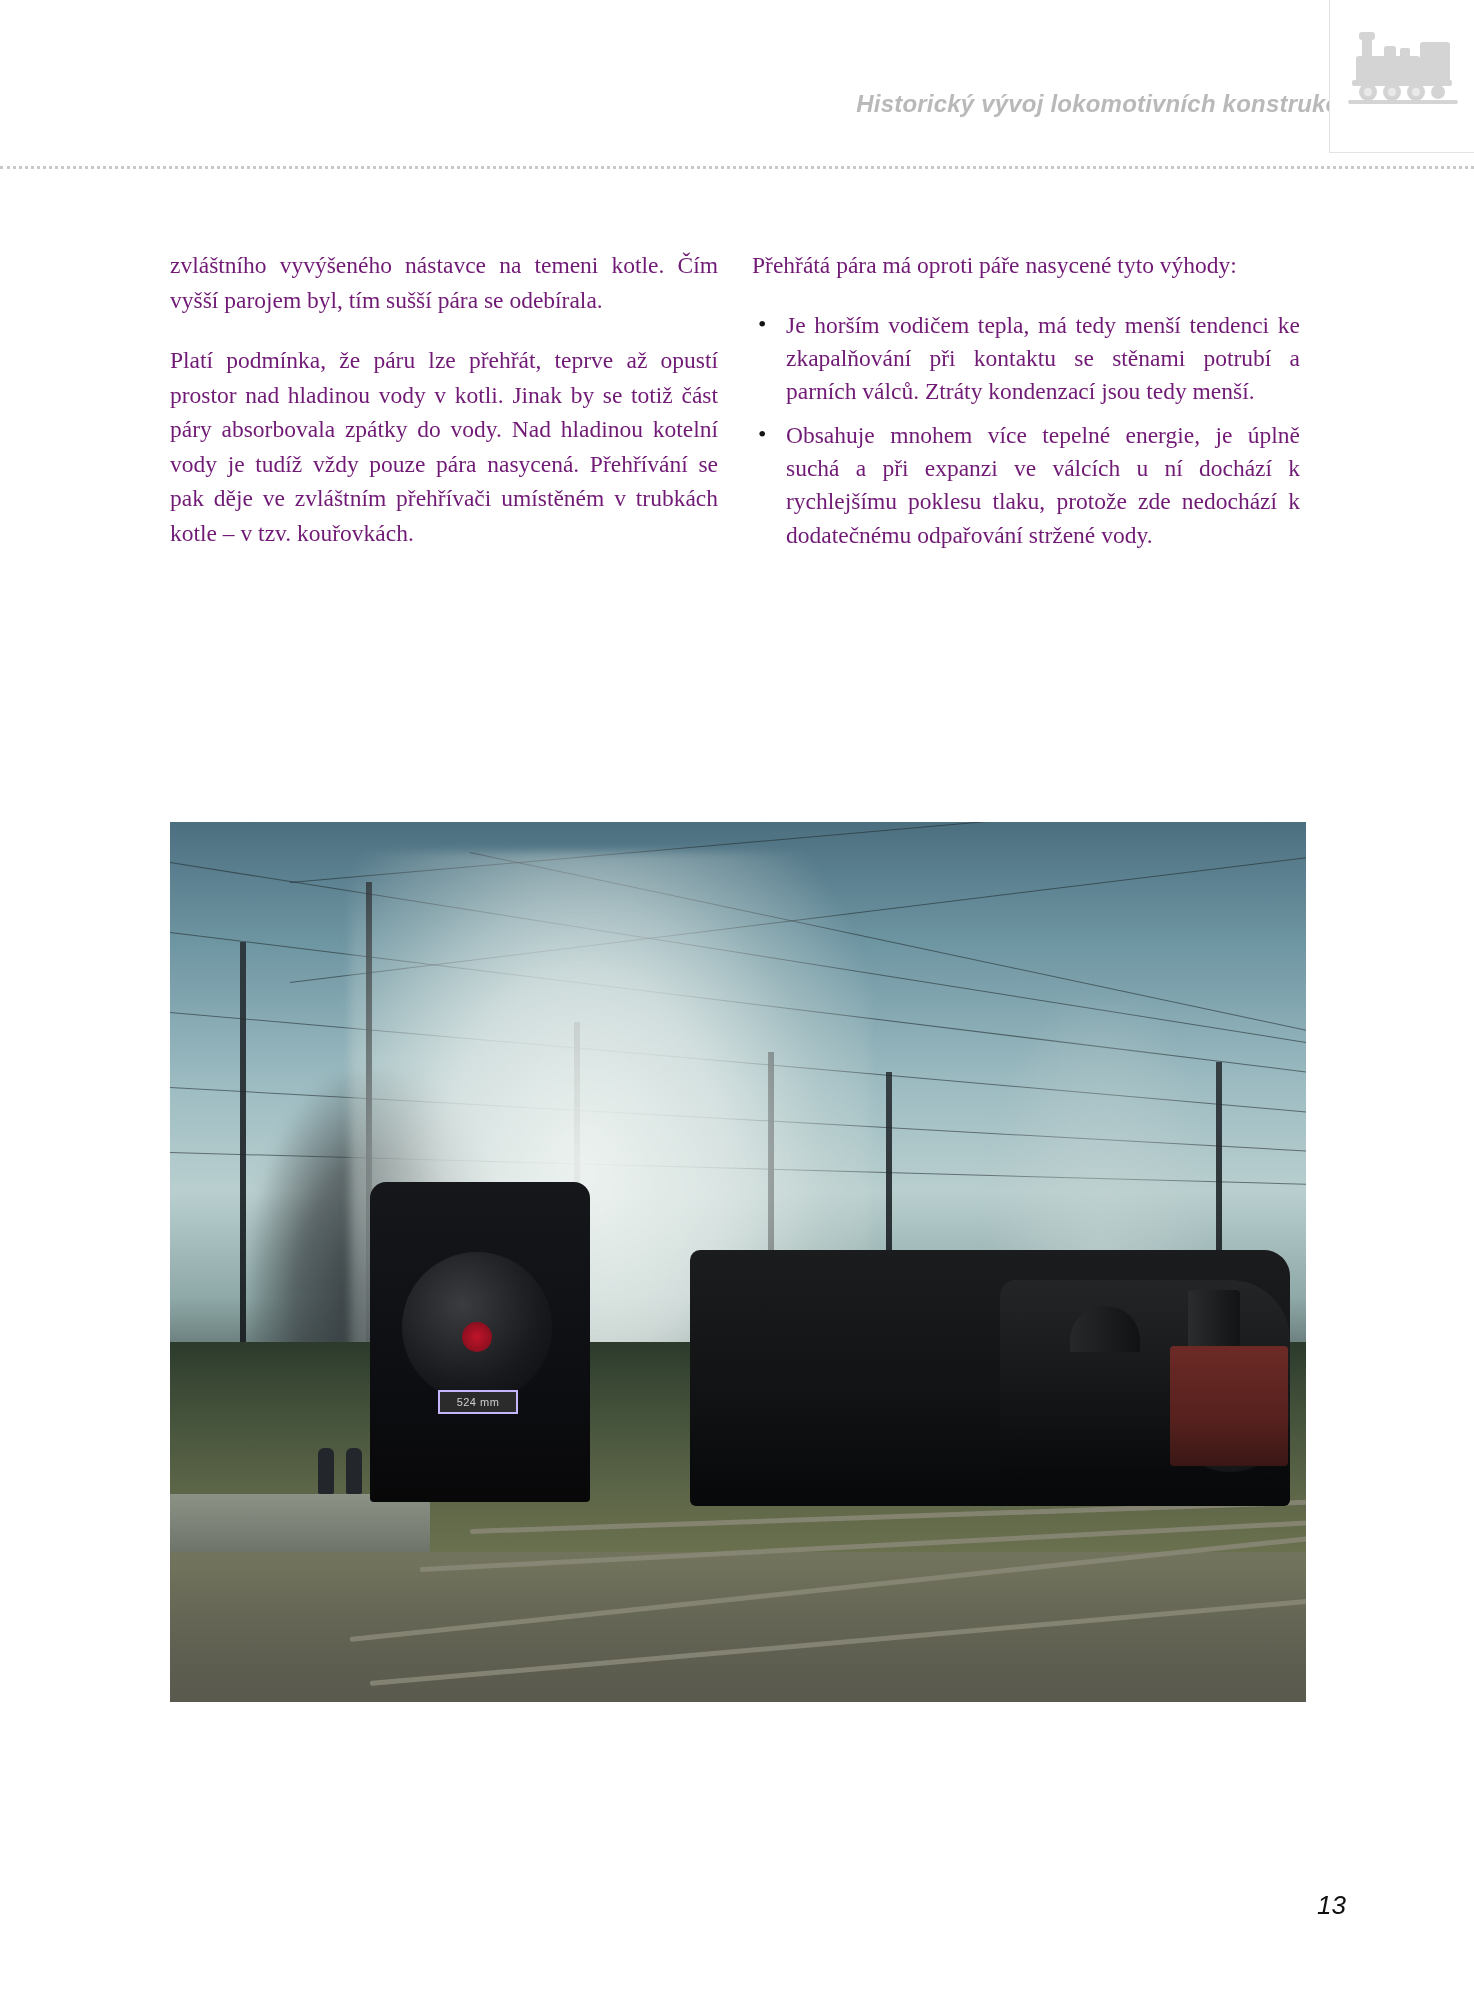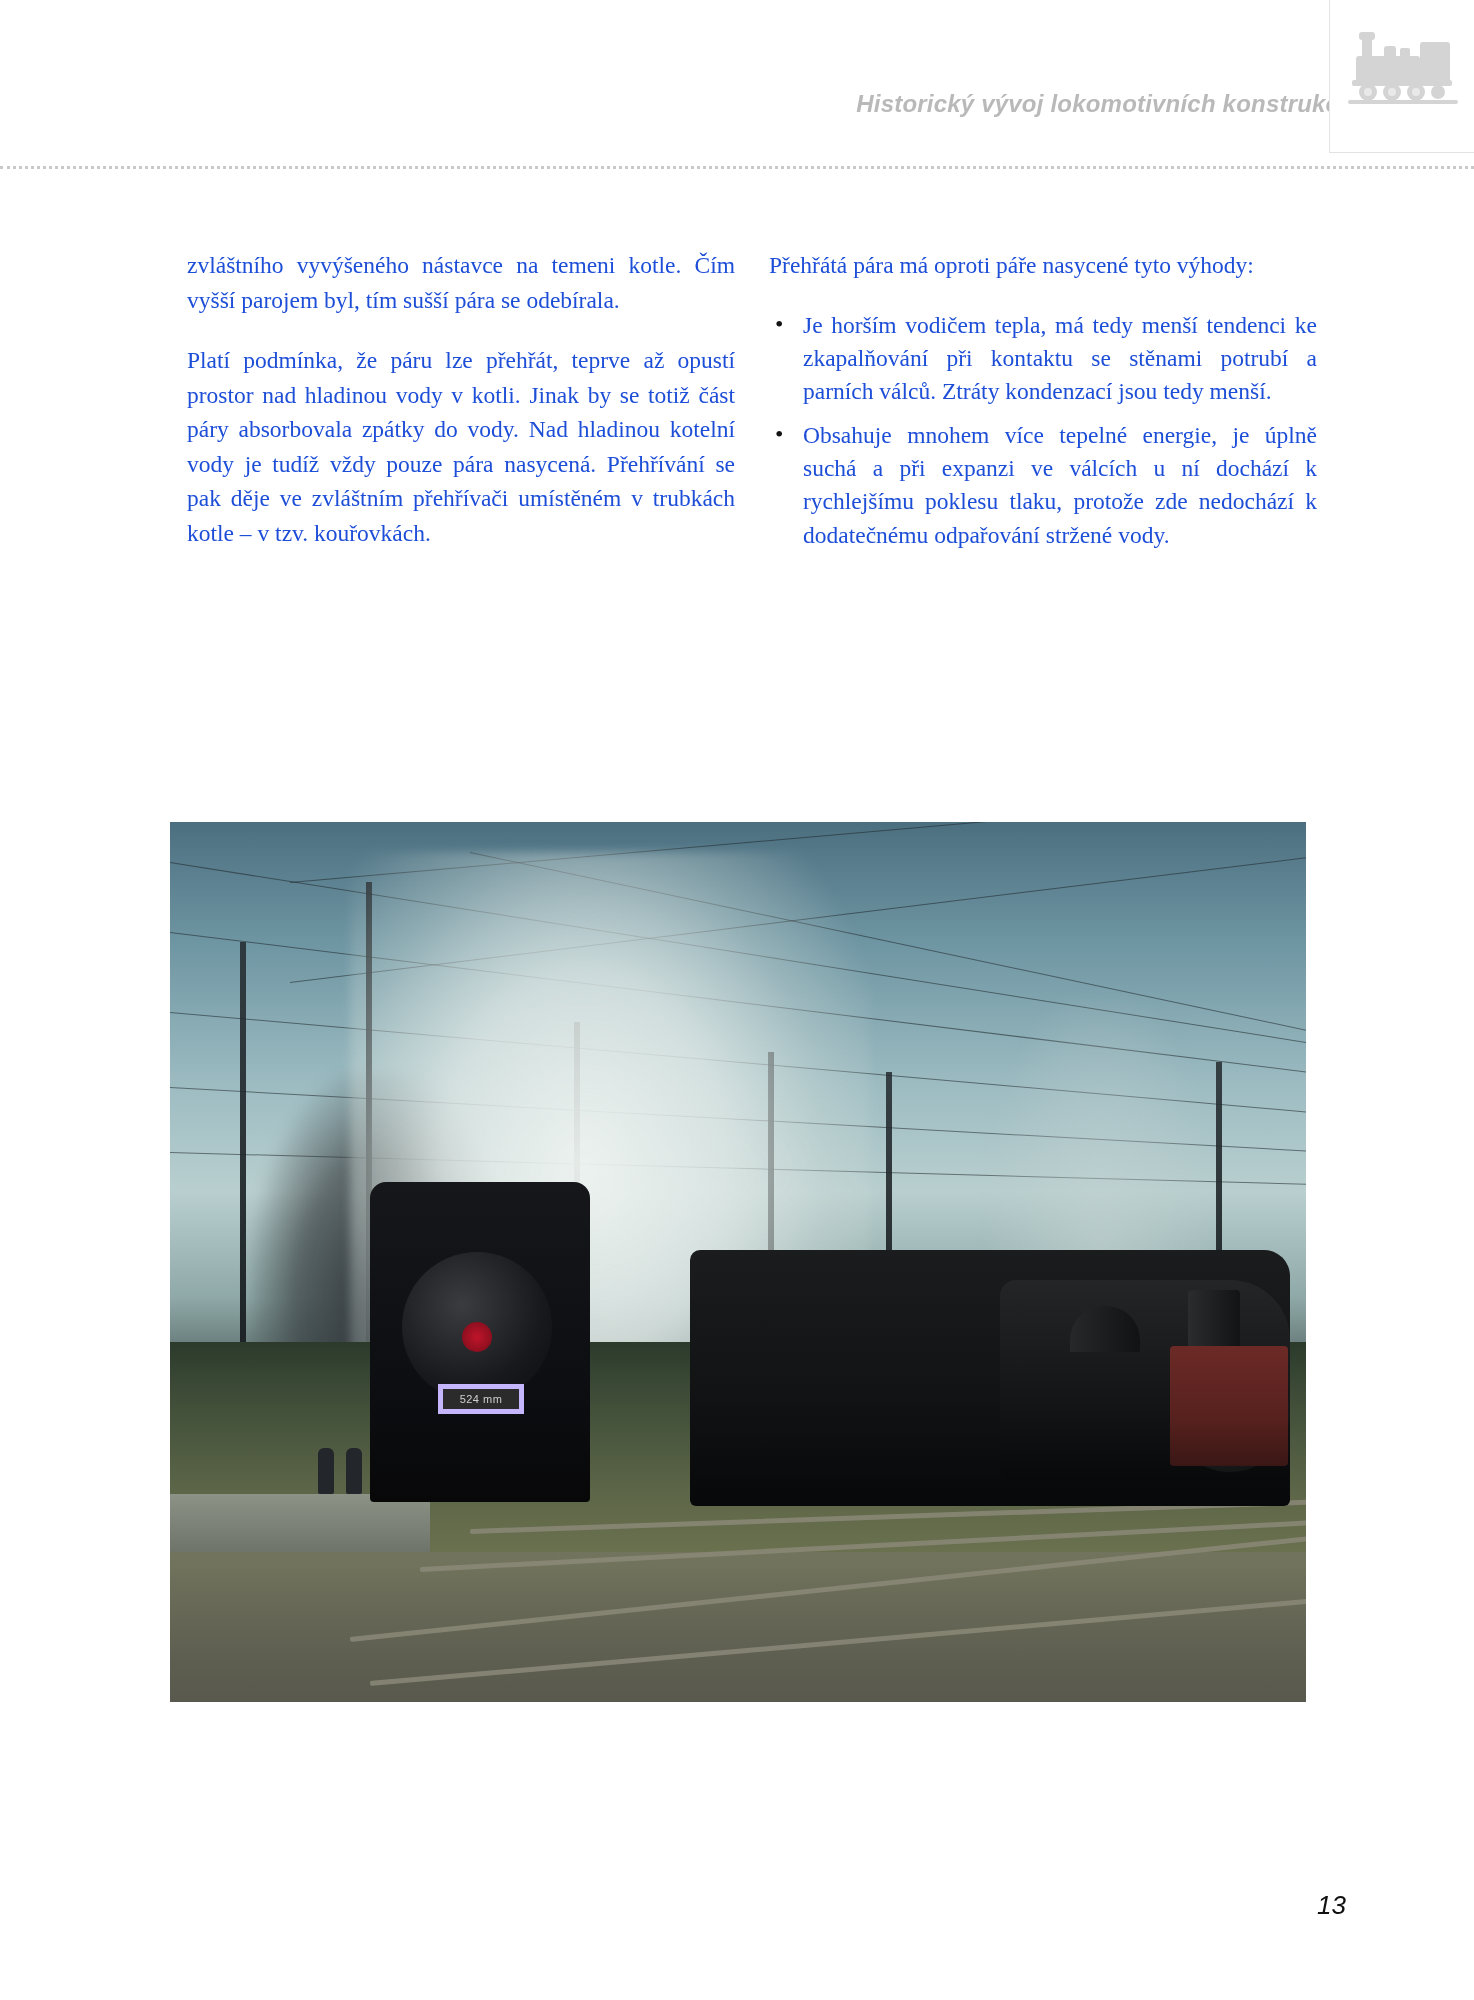--- a/index.html
+++ b/index.html
@@ -66,22 +66,21 @@
   }
 
   
   .col {
     position: absolute;
     top: 248px;
     width: 548px;
     font-size: 23.5px;
     line-height: 1.47;
     text-align: justify;
-    color: #1d4ed8;
-    margin-left: 17px;
+    color: #701a75;
   }
   .col-left  { left: 170px; }
   .col-right { left: 752px; }
 
   .col p {
     margin: 0 0 26px 0;
     text-align: justify;
     text-justify: inter-word;
     hyphens: manual;
   }
@@ -190,21 +189,21 @@
     left: 232px; bottom: 300px;
     width: 150px; height: 150px;
     background: radial-gradient(circle at 40% 35%, #3a3c3f 0%, #17191c 60%, #0b0c0e 100%);
     border-radius: 50%;
   }
   .loco-left-plate {
     position: absolute;
     left: 268px; bottom: 288px;
     width: 76px; height: 20px;
     background: #2b2b2b;
-    border: 5px solid #c4b5fd;
+    border: 2px solid #c4b5fd;
     color: #cfcfcf;
     font-family: "Liberation Sans", sans-serif;
     font-size: 11px;
     line-height: 20px;
     text-align: center;
     letter-spacing: 0.5px;
   }
   .loco-left-star {
     position: absolute;
     left: 292px; bottom: 350px;

